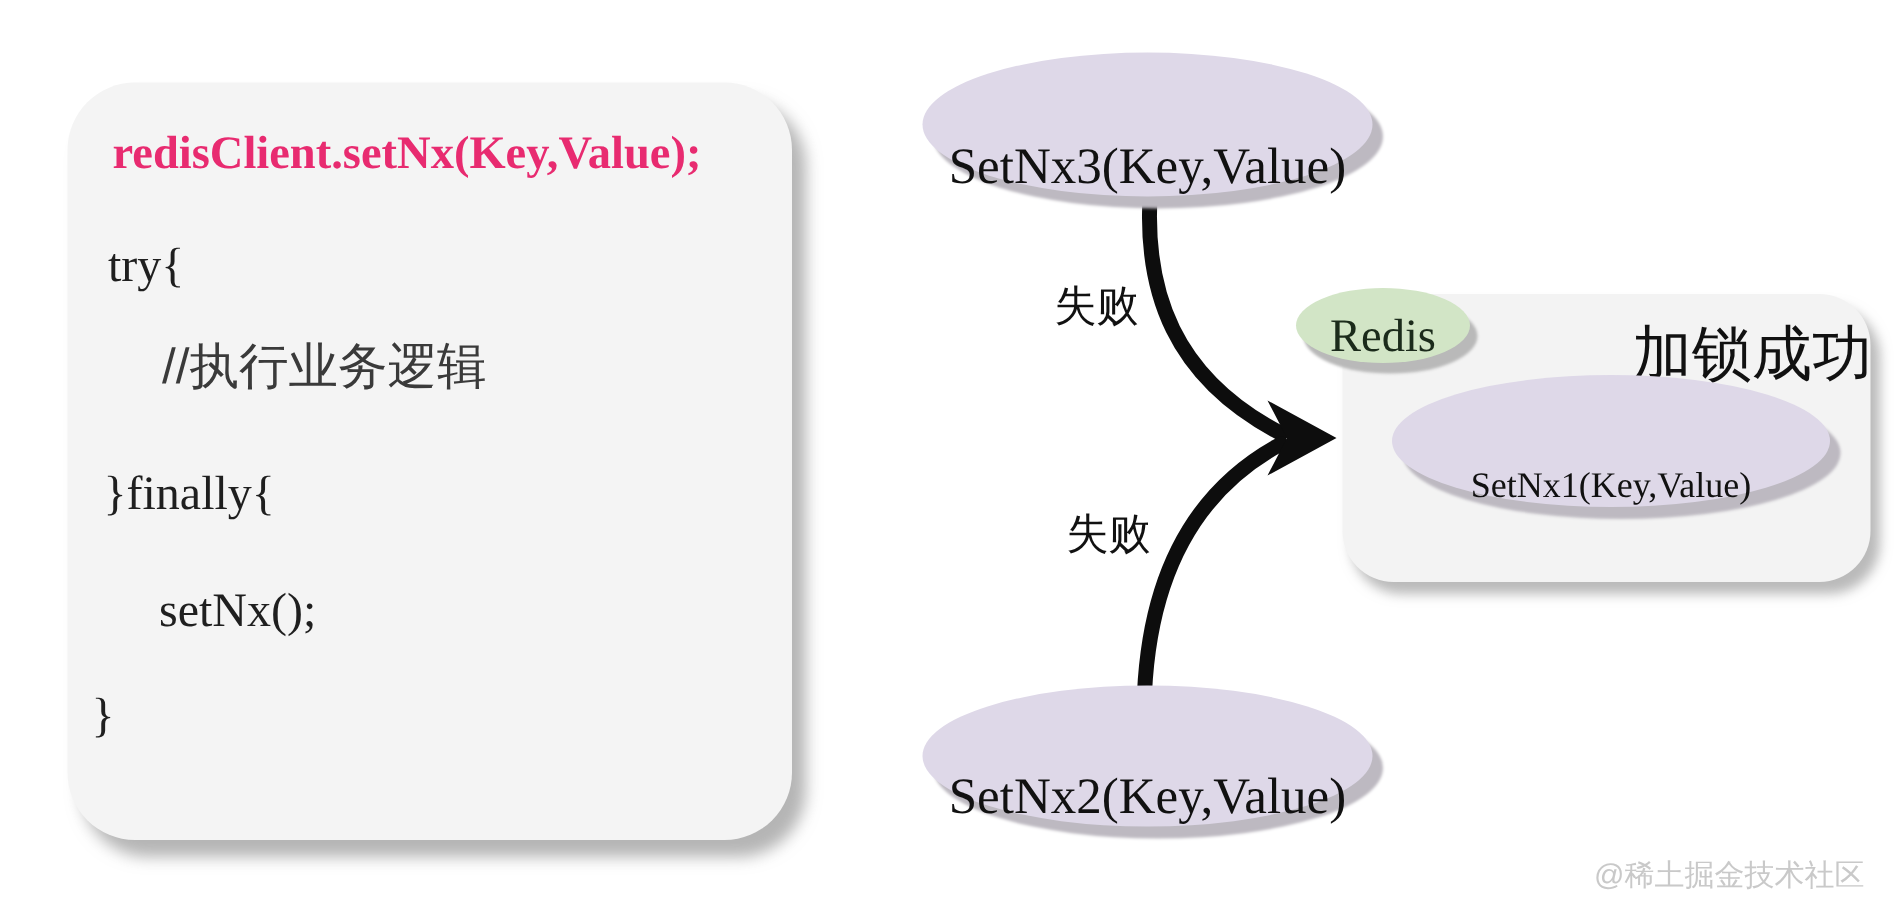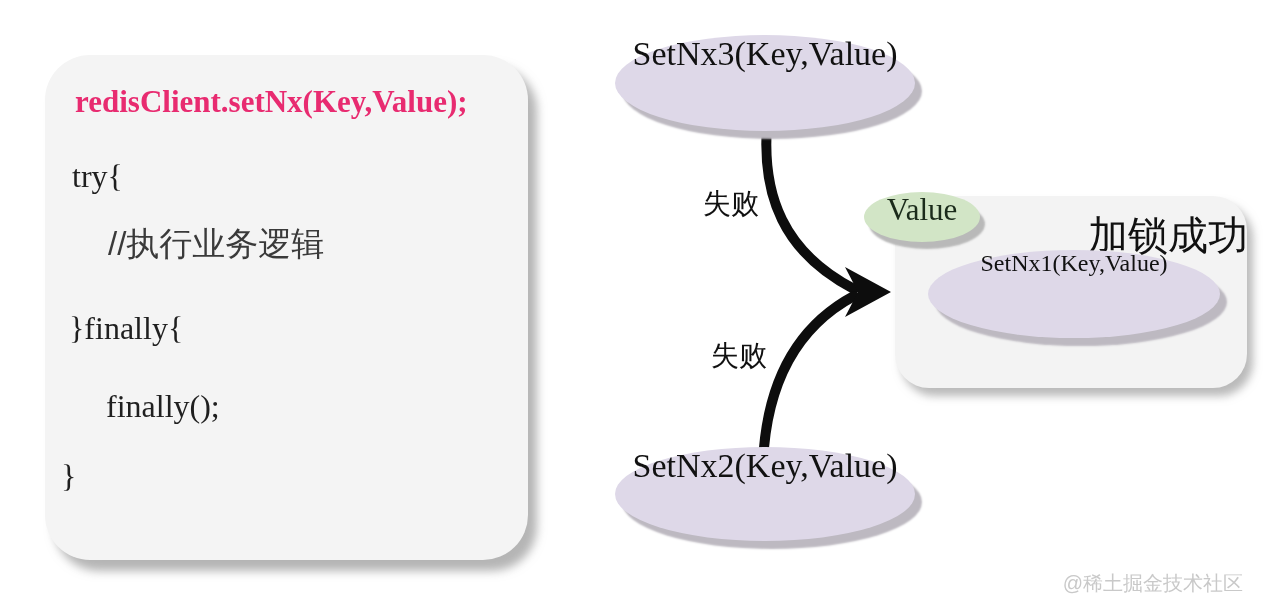--- a/index.html
+++ b/index.html
@@ -36,30 +36,30 @@
 
   
   .arrows{
     position:absolute;left:0;top:0;width:1266px;height:612px;
     z-index:1;
   }
 
   
   .ellipse{
     position:absolute;
-    display:flex;align-items:flex-start;justify-content:center;
+    display:flex;align-items:flex-end;justify-content:center;
     border-radius:50%;
     background:var(--node-fill,#ded8e8);
     box-shadow:7px 8px 2px var(--node-shadow,#bdb9c1);
     z-index:2;
     white-space:nowrap;
     color:#111111;
   }
   .node-setnx3{left:615px;top:35px;width:300px;height:96px;font-size:34px;}
-  .node-setnx2{left:615px;top:447px;width:300px;height:94px;font-size:34px;}
+  .node-setnx2{left:615px;top:457px;width:300px;height:94px;font-size:34px;}
   .node-setnx1{left:928px;top:250px;width:292px;height:88px;font-size:24px;z-index:4;}
   .node-redis{
     left:864px;top:192px;width:116px;height:50px;
     background:var(--redis-fill,#d2e5c6);
     box-shadow:5px 7px 2px #b9b9b9;
     font-size:31px;color:#1b2b1b;z-index:4;
   }
 
   
   .redis-panel{
@@ -98,38 +98,38 @@
 </head>
 <body>
 
 <div class="canvas">
 
   <div class="code-box">
     <div class="code-line cl1">redisClient.setNx(Key,Value);</div>
     <div class="code-line cl2">try{</div>
     <div class="code-line cl4">}finally{</div>
     <div class="code-line cl3">//执行业务逻辑</div>
-    <div class="code-line cl5">finally();</div>
+    <div class="code-line cl5">setNx();</div>
     <div class="code-line cl6">}</div>
   </div>
 
   <svg class="arrows" viewBox="0 0 1266 612" xmlns="http://www.w3.org/2000/svg">
     <path d="M 767 126 C 762 195, 783 252, 854 289" fill="none" stroke="#0d0d0d" stroke-width="10" stroke-linecap="round"></path>
     <path d="M 763 462 C 766 398, 787 332, 854 296" fill="none" stroke="#0d0d0d" stroke-width="10" stroke-linecap="round"></path>
     <polygon points="845,267 891,292 845,317 858,292" fill="#0d0d0d"></polygon>
   </svg>
 
   <div class="ellipse node-setnx3">
     <span>SetNx3(Key,Value)</span>
   </div>
 
   <div class="redis-panel"></div>
 
   <div class="ellipse node-redis">
-    <span>Value</span>
+    <span>Redis</span>
   </div>
 
   <div class="success-label">加锁成功</div>
 
   <div class="ellipse node-setnx1">
     <span>SetNx1(Key,Value)</span>
   </div>
 
   <div class="ellipse node-setnx2">
     <span>SetNx2(Key,Value)</span>

